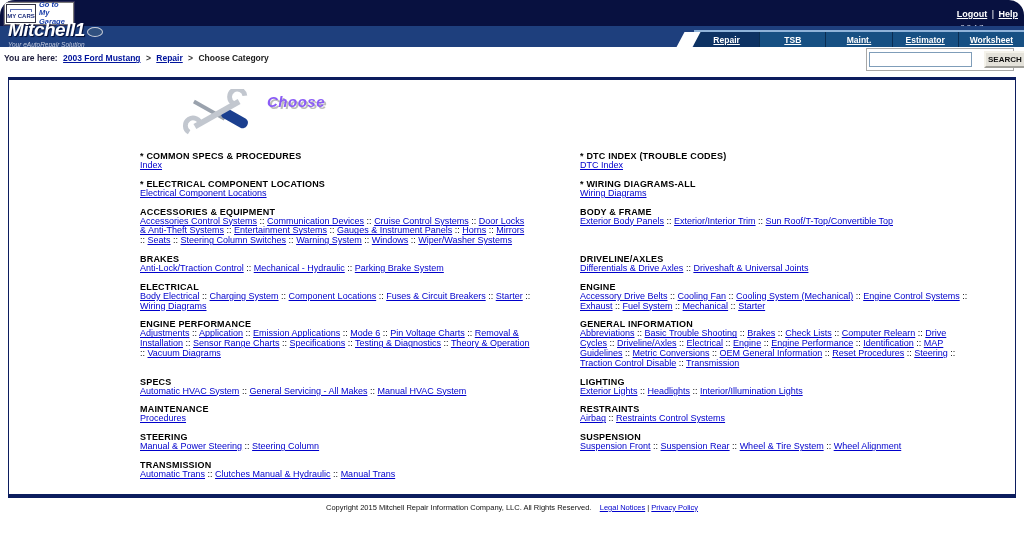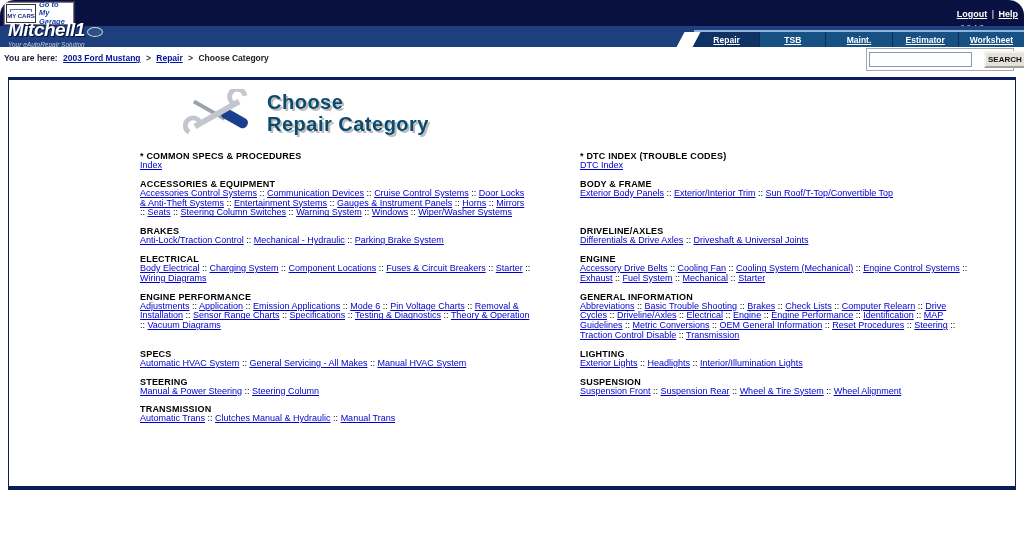--- a/index.html
+++ b/index.html
@@ -41,21 +41,21 @@
   .crumb-current { font-weight:bold; color:#222; margin-left:3px; }
   .searchpanel { position:absolute; right:10px; top:1px; width:148px; height:23px; background:#ffffff; border:1px solid #a8a8a8; display:flex; align-items:center; padding:2px; gap:12px; }
   .searchinput { width:103px; height:15px; border:1px solid #7f9db9; font-size:9px; padding:0 2px; font-family:"Liberation Sans", sans-serif; }
   .searchbtn { height:17px; flex:1; background:#e4e2da; border:2px outset #f4f2ea; font-size:8px; font-weight:bold; color:#111; cursor:pointer; font-family:"Liberation Sans", sans-serif; padding:0 2px; }
 
   
   .mainbox { margin:4px 8px 0 8px; border:1px solid #0c1d5e; border-top:3px solid #0c1d5e; border-bottom:4px solid #0c1d5e; background:#fff; flex:none; min-height:413px; padding-bottom:6px; }
   .titleblock { display:flex; align-items:flex-start; margin:9px 0 10px 168px; height:52px; }
   .tools-icon { width:80px; height:50px; flex:none; }
   .titletext { margin-left:10px; padding-top:2px; }
-  .title-line { color:#0c4a6e; font-size:20px; line-height:22px; font-weight:bold; letter-spacing:0.5px; text-shadow:2px 2px 0 #bcbcbc; }
+  .title-line { color:#8b5cf6; font-size:15px; line-height:22px; font-weight:bold; font-style:italic; letter-spacing:0.5px; text-shadow:2px 2px 0 #bcbcbc; }
 
   
   .cattable { margin-left:102px; border-collapse:collapse; }
   .cattable td { vertical-align:top; }
   .cattable td.colL { width:440px; padding-right:20px; }
   .cattable td.colR { width:420px; }
   .catsec { margin-bottom:8px;margin-left:29px; }
   .cat-heading { font-size:9px; font-weight:bold; color:#000; letter-spacing:0.2px; line-height:10px; }
   .cat-links { font-size:9px; line-height:9.8px; color:#000; }
   .cat-link { color:#0000cc; text-decoration:underline; cursor:pointer; }
@@ -133,21 +133,20 @@
     <div class="titleblock">
       <svg class="tools-icon" viewBox="0 0 80 52" aria-hidden="true">
         <line x1="16" y1="13" x2="48" y2="31" stroke="#9aa2ad" stroke-width="4"></line>
         <rect x="43" y="25" width="30" height="11" rx="5" fill="#1b3f8f" transform="rotate(29 58 31)"></rect>
         <line x1="17" y1="39" x2="63" y2="13" stroke="#c2c7cf" stroke-width="6"></line>
         <path d="M 11 45 a 8 8 0 1 1 12 -8" fill="none" stroke="#c2c7cf" stroke-width="5"></path>
         <path d="M 69 7 a 8 8 0 1 0 -12 8" fill="none" stroke="#c2c7cf" stroke-width="5"></path>
       </svg>
       <div class="titletext">
         <div class="title-line">Choose</div>
-        <div class="title-line">Repair Category</div>
       </div>
     </div>
 
     <table class="cattable">
       <tbody>
 
       <tr>
             <td class="colL">
               <div class="catsec">
                 <div class="cat-heading">* COMMON SPECS &amp; PROCEDURES</div>
@@ -157,20 +156,34 @@
             <td class="colR">
               <div class="catsec">
                 <div class="cat-heading">* DTC INDEX (TROUBLE CODES)</div>
                 <div class="cat-links"><span class="cat-link">DTC Index</span></div>
               </div>
             </td>
           </tr>
           <tr>
             <td class="colL">
               <div class="catsec">
+                <div class="cat-heading">* ELECTRICAL COMPONENT LOCATIONS</div>
+                <div class="cat-links"><span class="cat-link">Electrical Component Locations</span></div>
+              </div>
+            </td>
+            <td class="colR">
+              <div class="catsec">
+                <div class="cat-heading">* WIRING DIAGRAMS-ALL</div>
+                <div class="cat-links"><span class="cat-link">Wiring Diagrams</span></div>
+              </div>
+            </td>
+          </tr>
+          <tr>
+            <td class="colL">
+              <div class="catsec">
                 <div class="cat-heading">ACCESSORIES &amp; EQUIPMENT</div>
                 <div class="cat-links"><span class="cat-link">Accessories Control Systems</span><span class="sep"> :: </span><span class="cat-link">Communication Devices</span><span class="sep"> :: </span><span class="cat-link">Cruise Control Systems</span><span class="sep"> :: </span><span class="cat-link">Door Locks &amp; Anti-Theft Systems</span><span class="sep"> :: </span><span class="cat-link">Entertainment Systems</span><span class="sep"> :: </span><span class="cat-link">Gauges &amp; Instrument Panels</span><span class="sep"> :: </span><span class="cat-link">Horns</span><span class="sep"> :: </span><span class="cat-link">Mirrors</span><span class="sep"> :: </span><span class="cat-link">Seats</span><span class="sep"> :: </span><span class="cat-link">Steering Column Switches</span><span class="sep"> :: </span><span class="cat-link">Warning System</span><span class="sep"> :: </span><span class="cat-link">Windows</span><span class="sep"> :: </span><span class="cat-link">Wiper/Washer Systems</span></div>
               </div>
             </td>
             <td class="colR">
               <div class="catsec">
                 <div class="cat-heading">BODY &amp; FRAME</div>
                 <div class="cat-links"><span class="cat-link">Exterior Body Panels</span><span class="sep"> :: </span><span class="cat-link">Exterior/Interior Trim</span><span class="sep"> :: </span><span class="cat-link">Sun Roof/T-Top/Convertible Top</span></div>
               </div>
             </td>
@@ -227,20 +240,34 @@
             <td class="colR">
               <div class="catsec">
                 <div class="cat-heading">LIGHTING</div>
                 <div class="cat-links"><span class="cat-link">Exterior Lights</span><span class="sep"> :: </span><span class="cat-link">Headlights</span><span class="sep"> :: </span><span class="cat-link">Interior/Illumination Lights</span></div>
               </div>
             </td>
           </tr>
           <tr>
             <td class="colL">
               <div class="catsec">
+                <div class="cat-heading">MAINTENANCE</div>
+                <div class="cat-links"><span class="cat-link">Procedures</span></div>
+              </div>
+            </td>
+            <td class="colR">
+              <div class="catsec">
+                <div class="cat-heading">RESTRAINTS</div>
+                <div class="cat-links"><span class="cat-link">Airbag</span><span class="sep"> :: </span><span class="cat-link">Restraints Control Systems</span></div>
+              </div>
+            </td>
+          </tr>
+          <tr>
+            <td class="colL">
+              <div class="catsec">
                 <div class="cat-heading">STEERING</div>
                 <div class="cat-links"><span class="cat-link">Manual &amp; Power Steering</span><span class="sep"> :: </span><span class="cat-link">Steering Column</span></div>
               </div>
             </td>
             <td class="colR">
               <div class="catsec">
                 <div class="cat-heading">SUSPENSION</div>
                 <div class="cat-links"><span class="cat-link">Suspension Front</span><span class="sep"> :: </span><span class="cat-link">Suspension Rear</span><span class="sep"> :: </span><span class="cat-link">Wheel &amp; Tire System</span><span class="sep"> :: </span><span class="cat-link">Wheel Alignment</span></div>
               </div>
             </td>
@@ -252,16 +279,23 @@
                 <div class="cat-links"><span class="cat-link">Automatic Trans</span><span class="sep"> :: </span><span class="cat-link">Clutches Manual &amp; Hydraulic</span><span class="sep"> :: </span><span class="cat-link">Manual Trans</span></div>
               </div>
             </td>
             <td class="colR"></td>
           </tr>
         </tbody>
     </table>
   </div>
 
   <div class="footer">
+    <div class="copyline">
+      <span>Copyright 2015 Mitchell Repair Information Company, LLC.  All Rights Reserved.</span>
+      &nbsp;&nbsp;
+      <span class="copy-link">Legal Notices</span>
+      <span>|</span>
+      <span class="copy-link">Privacy Policy</span>
+    </div>
     <div></div>
   </div>
 
 </div>
 
 </body></html>

